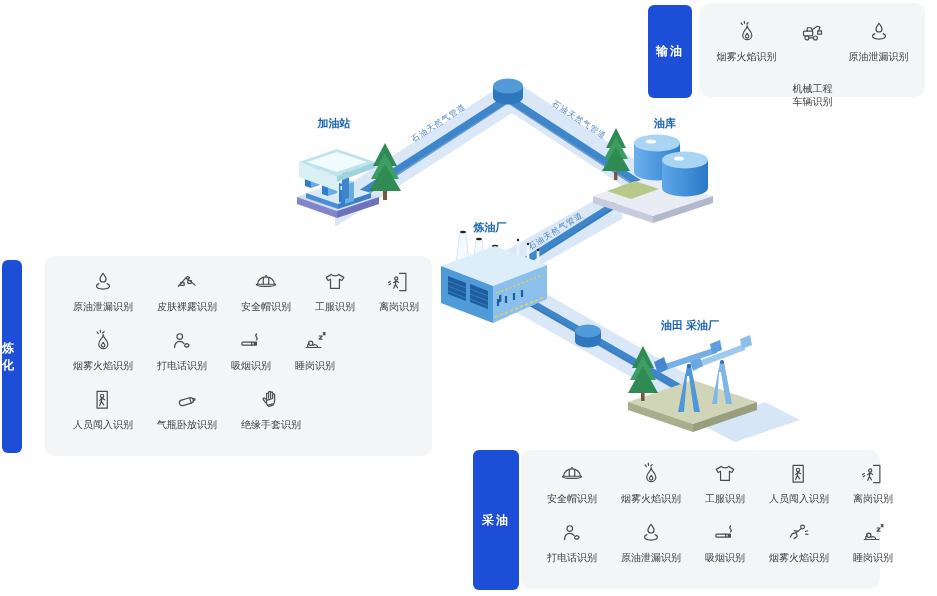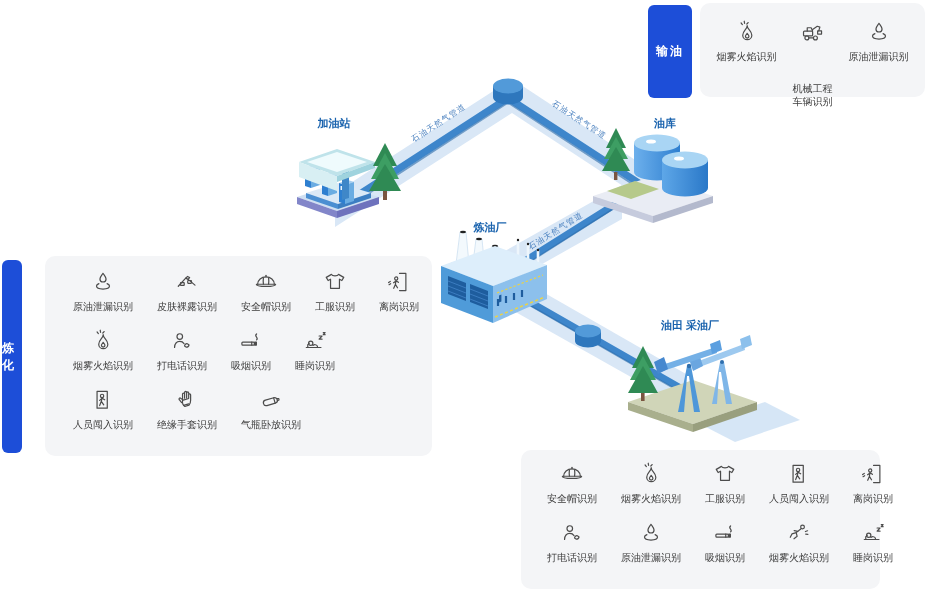--- a/index.html
+++ b/index.html
@@ -398,45 +398,46 @@
     <path d="M13 11.6 l-.8 3.8 M12.2 15.4 l-1.8 4.6 M12.2 15.4 l2.6 3.8 M13 12.2 l-2.6 2.2 M13 12.2 l2.8 1.6"></path>
                 </g>
               </svg>
             </span>
             <div class="lbl">人员闯入识别</div>
           </div>
           <div class="rec-item">
             <span class="ic">
               <svg viewBox="0 0 28 28">
                 <g fill="none" stroke="#4c4c4c" stroke-width="1.3" stroke-linecap="round" stroke-linejoin="round">
-    <path d="M9.2 14.4 V7.6 a1.1 1.1 0 0 1 2.2 0 V12 M11.4 12 V5.8 a1.1 1.1 0 0 1 2.2 0 V11.6 M13.6 11.6 V6.4 a1.1 1.1 0 0 1 2.2 0 V12 M15.8 12.4 V8.4 a1.05 1.05 0 0 1 2.1 0 V14.2 c0 2.4 -.6 4.2 -1.8 5.4 l-4.4 1.4 c-2.2 -1.4 -3 -3.4 -2.5 -6.6 z"></path>
-    <path d="M9.2 13.6 l-2 -1.5 a1.1 1.1 0 0 0 -1.5 1.6 l2.5 3.1"></path>
-    <path d="M10.4 19.8 l5.4 -1.7"></path>
-                </g>
-              </svg>
-            </span>
-            <div class="lbl">绝缘手套识别</div>
-          </div>
-          <div class="rec-item">
-            <span class="ic">
-              <svg viewBox="0 0 28 28">
-                <g fill="none" stroke="#4c4c4c" stroke-width="1.3" stroke-linecap="round" stroke-linejoin="round">
                   <g transform="rotate(-16 14 15.6)">
     <rect x="5.6" y="12.6" width="15.4" height="6" rx="3"></rect>
     <path d="M17.8 12.6 v6 M21 14.4 l2 .5 M21 16.8 l2 -.5"></path>
                   </g>
                 </g>
               </svg>
             </span>
             <div class="lbl">气瓶卧放识别</div>
           </div>
+          <div class="rec-item">
+            <span class="ic">
+              <svg viewBox="0 0 28 28">
+                <g fill="none" stroke="#4c4c4c" stroke-width="1.3" stroke-linecap="round" stroke-linejoin="round">
+    <path d="M9.2 14.4 V7.6 a1.1 1.1 0 0 1 2.2 0 V12 M11.4 12 V5.8 a1.1 1.1 0 0 1 2.2 0 V11.6 M13.6 11.6 V6.4 a1.1 1.1 0 0 1 2.2 0 V12 M15.8 12.4 V8.4 a1.05 1.05 0 0 1 2.1 0 V14.2 c0 2.4 -.6 4.2 -1.8 5.4 l-4.4 1.4 c-2.2 -1.4 -3 -3.4 -2.5 -6.6 z"></path>
+    <path d="M9.2 13.6 l-2 -1.5 a1.1 1.1 0 0 0 -1.5 1.6 l2.5 3.1"></path>
+    <path d="M10.4 19.8 l5.4 -1.7"></path>
+                </g>
+              </svg>
+            </span>
+            <div class="lbl">绝缘手套识别</div>
+          </div>
         </div>
       </div>
   </div>
 
+  <div class="group-tab" id="tab-extraction">采油</div>
   <div class="group-panel" id="panel-extraction">
     <div class="panel-rows">
         <div class="panel-row">
           <div class="rec-item">
             <span class="ic">
               <svg viewBox="0 0 28 28">
                 <g fill="none" stroke="#4c4c4c" stroke-width="1.3" stroke-linecap="round" stroke-linejoin="round">
                   <path d="M5 16.4 a9 8 0 0 1 18 0"></path>
     <path d="M3.6 16.4 a10.4 2.4 0 0 0 20.8 0 z"></path>
     <path d="M11.2 9.8 c-.3 2 -.3 4.4 0 6.4 M16.8 9.8 c.3 2 .3 4.4 0 6.4"></path>

